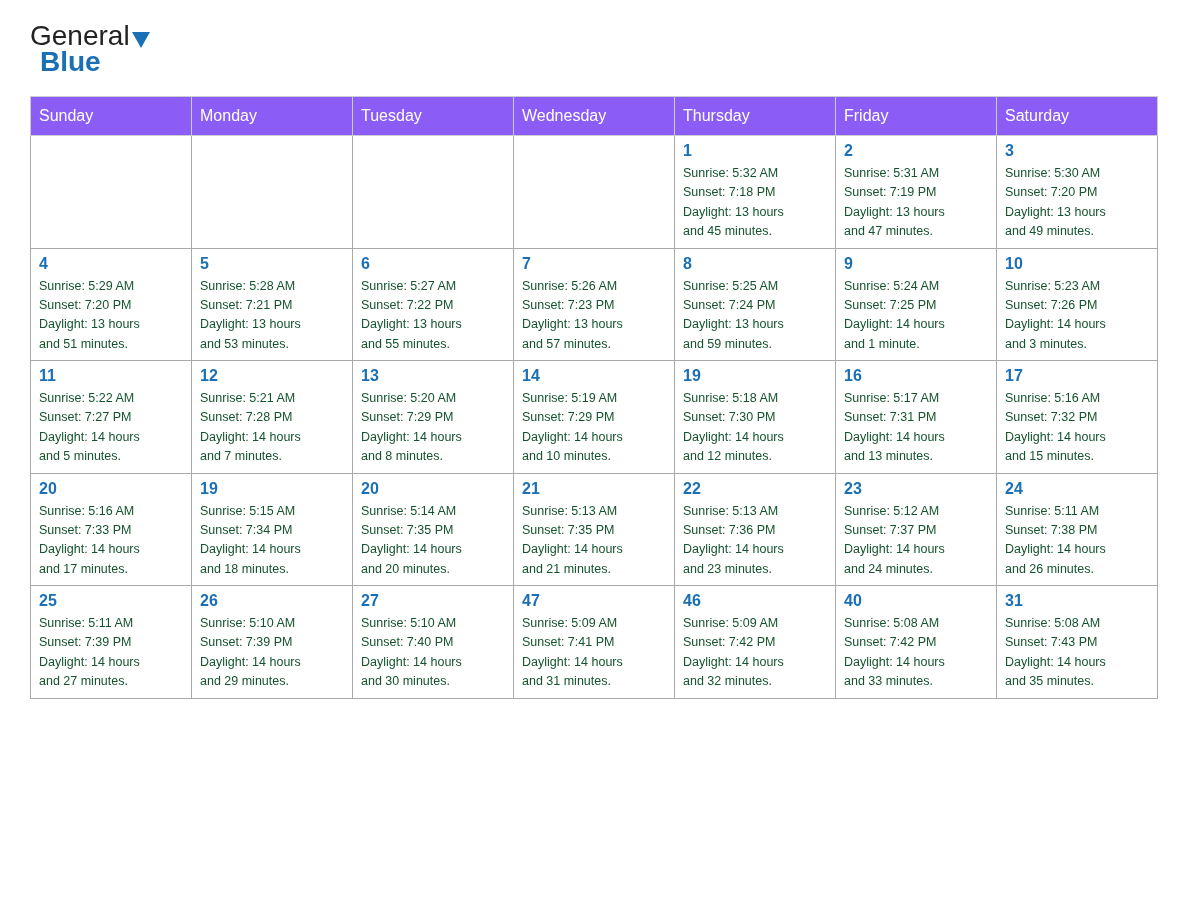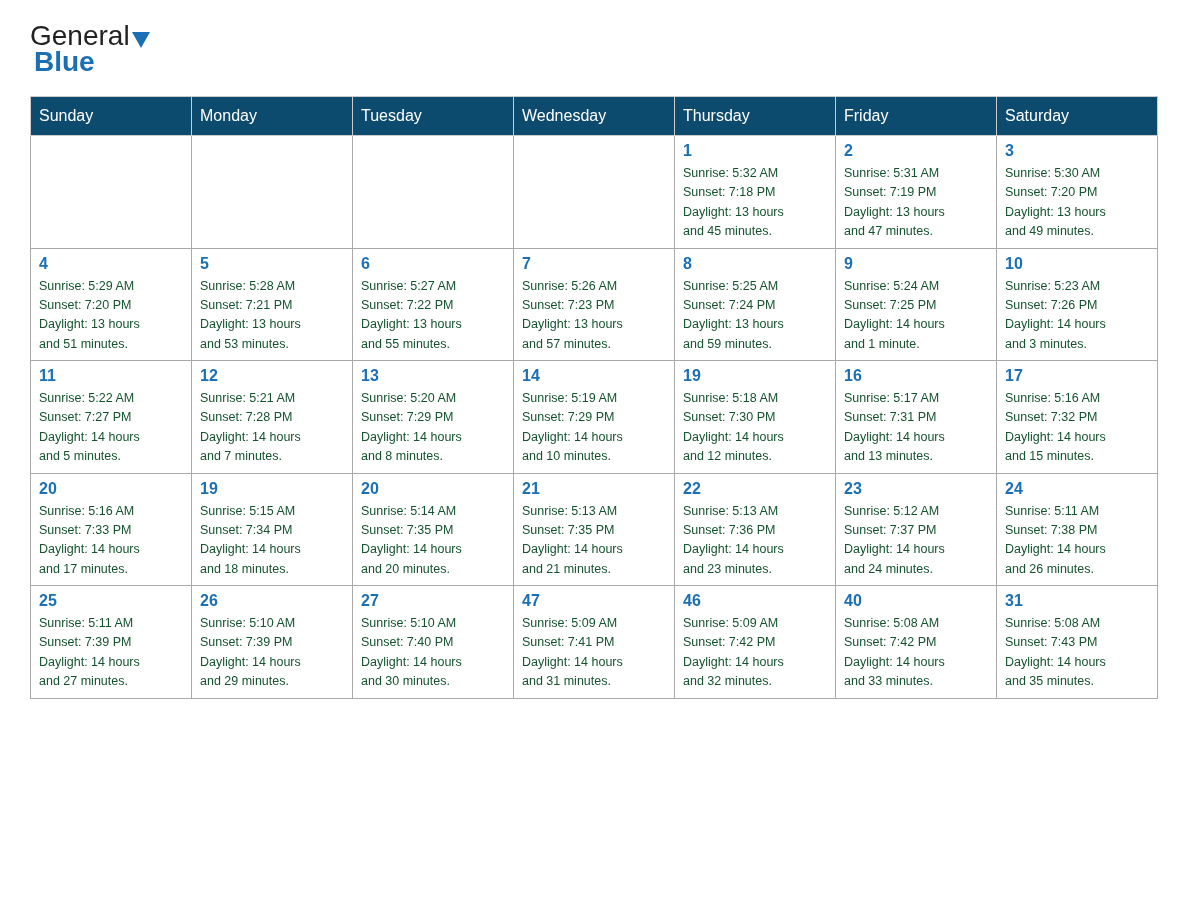--- a/index.html
+++ b/index.html
@@ -35,21 +35,21 @@
       font-size: 20px;
       color: #444;
       margin-top: 4px;
     }
     .calendar {
       width: 100%;
       border-collapse: collapse;
       table-layout: fixed;
     }
     .calendar thead th {
-      background-color: #0c4a6e;
+      background-color: #8b5cf6;
       color: #fff;
       font-size: 16px;
       font-weight: normal;
       padding: 10px 8px;
       border: 1px solid #ccc;
       text-align: left;
     }
     .calendar tbody td {
       border: 1px solid #aaa;
       vertical-align: top;
@@ -77,21 +77,21 @@
   </style>
 </head>
 <body>
 
 <div class="header">
   <div class="logo">
   <div style="display:flex;align-items:center;">
     <span style="font-size:28px;font-weight:normal;color:#222;font-family:Arial,sans-serif;">General</span>
     <span style="display:inline-block;width:0;height:0;border-left:9px solid transparent;border-right:9px solid transparent;border-top:16px solid #1a6fb5;margin-left:2px;margin-top:8px;"></span>
   </div>
-  <div style="display:flex;align-items:center;margin-top:-6px;margin-left:4px;">
+  <div style="display:flex;align-items:center;margin-top:-6px;margin-left:10px;">
     <span style="font-size:28px;font-weight:bold;color:#1a6fb5;font-family:Arial,sans-serif;">Blue</span>
   </div>
 </div>
   <div class="title-block">
     <div class="month-year"></div>
     <div class="location"></div>
   </div>
 </div>
 
 <table class="calendar">

